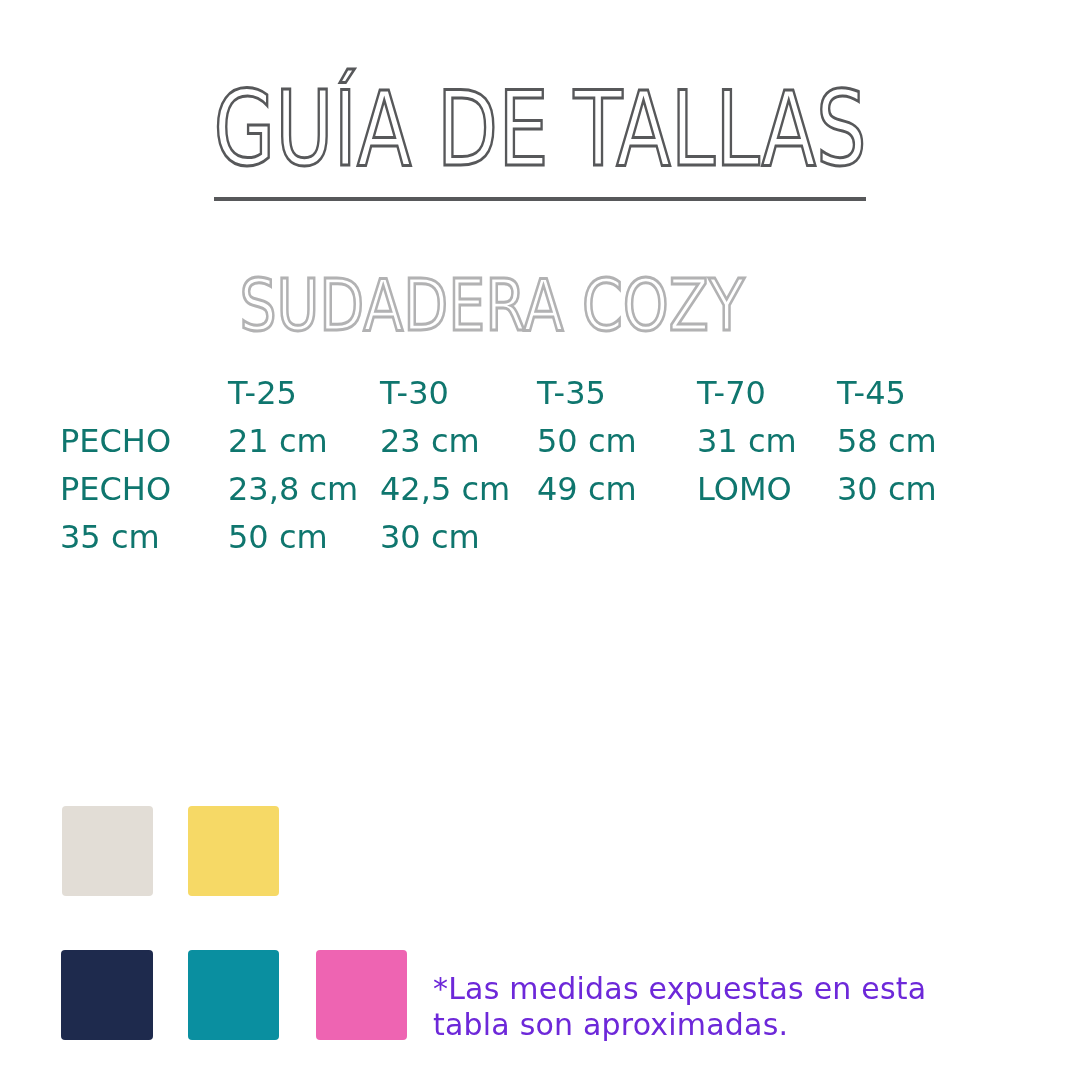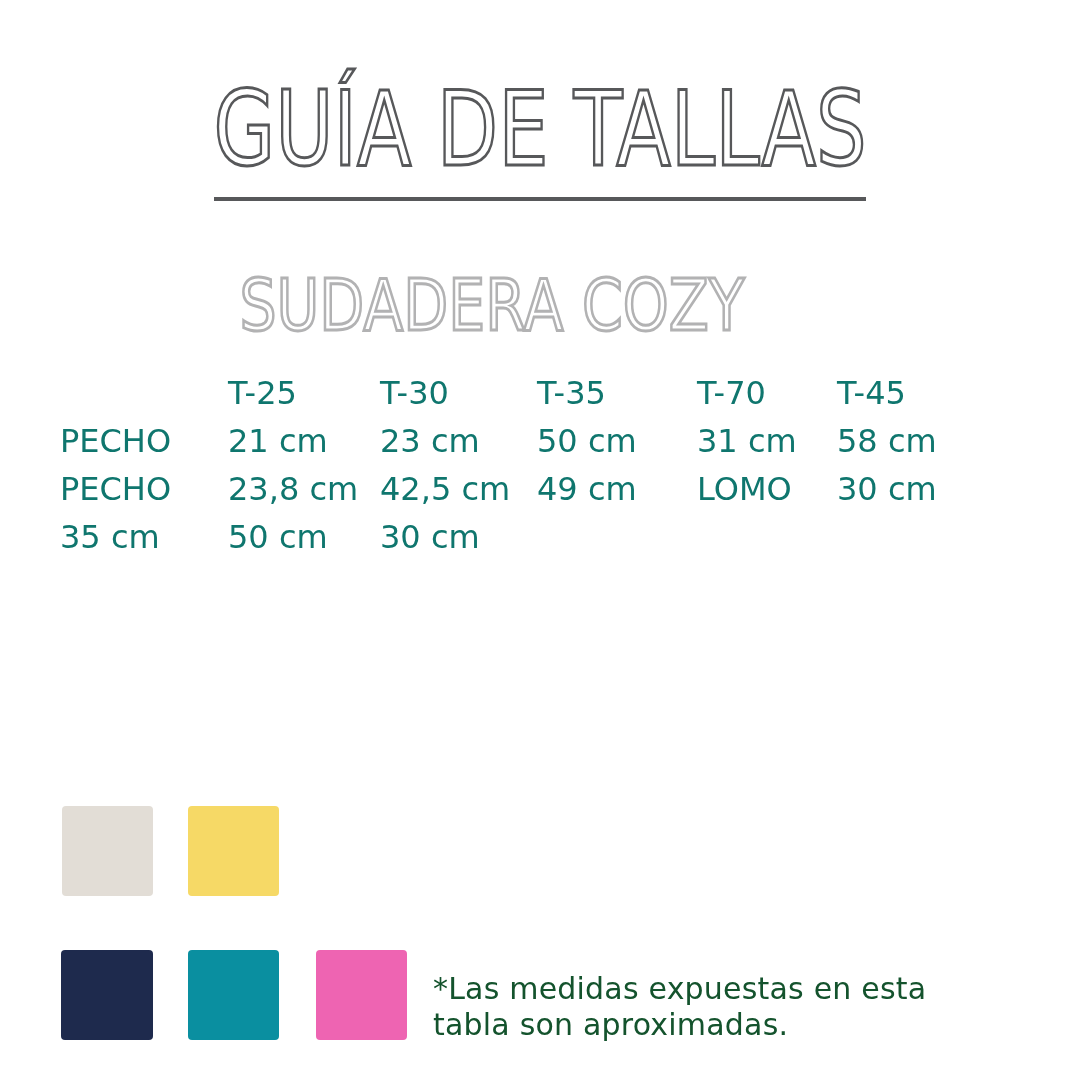--- a/index.html
+++ b/index.html
@@ -49,21 +49,21 @@
   #swatch-yellow { left: 188px; top: 806px; }
   #swatch-navy   { left: 61px;  top: 950px; width: 92px; }
   #swatch-teal   { left: 188px; top: 950px; }
   #swatch-pink   { left: 316px; top: 950px; }
 
   
   #note {
     left: 433px; top: 971px;
     font-size: 30px;
     line-height: 36px;
-    color: #14532d;
+    color: #6d28d9;
     letter-spacing: 0.2px;
   }
 </style>
 </head>
 <body>
 
 <svg id="title-svg" class="abs">
   <text x="540" y="165" text-anchor="middle" font-size="103" stroke-width="3" textLength="653" lengthAdjust="spacingAndGlyphs" stroke="#57585a">GUÍA DE TALLAS</text>
 </svg>
 

